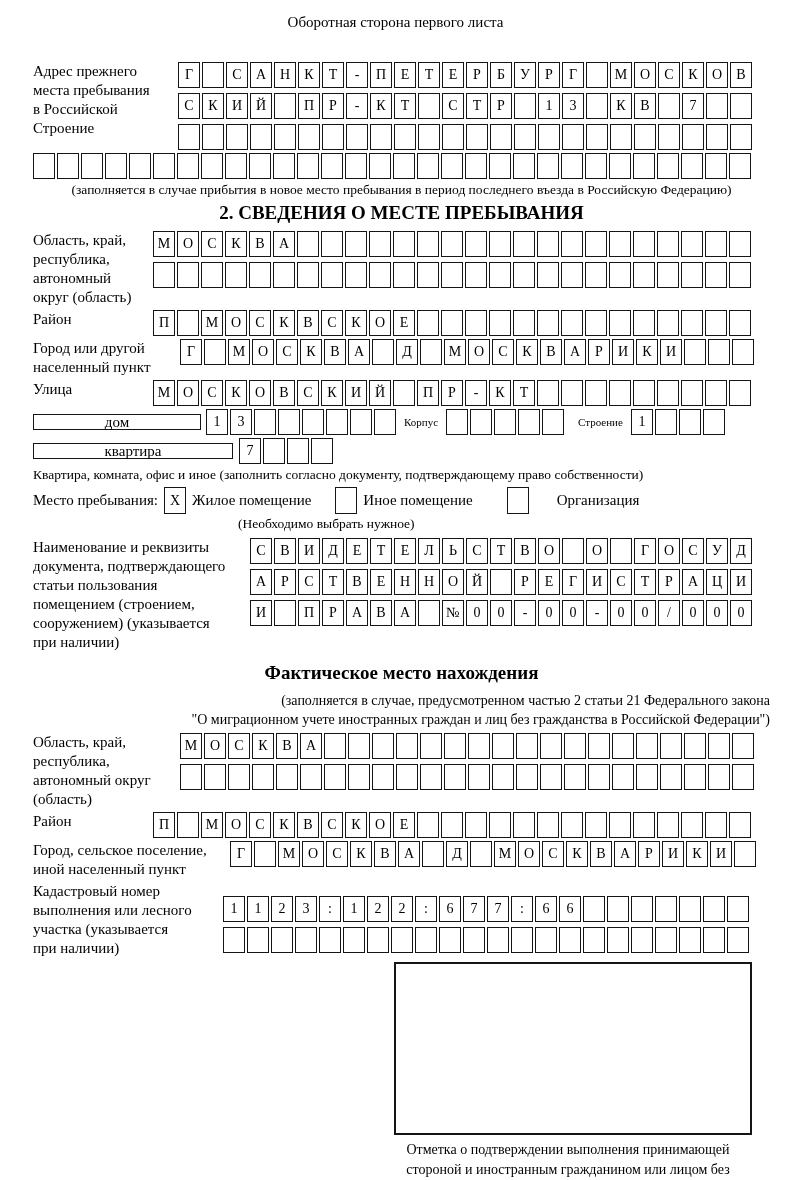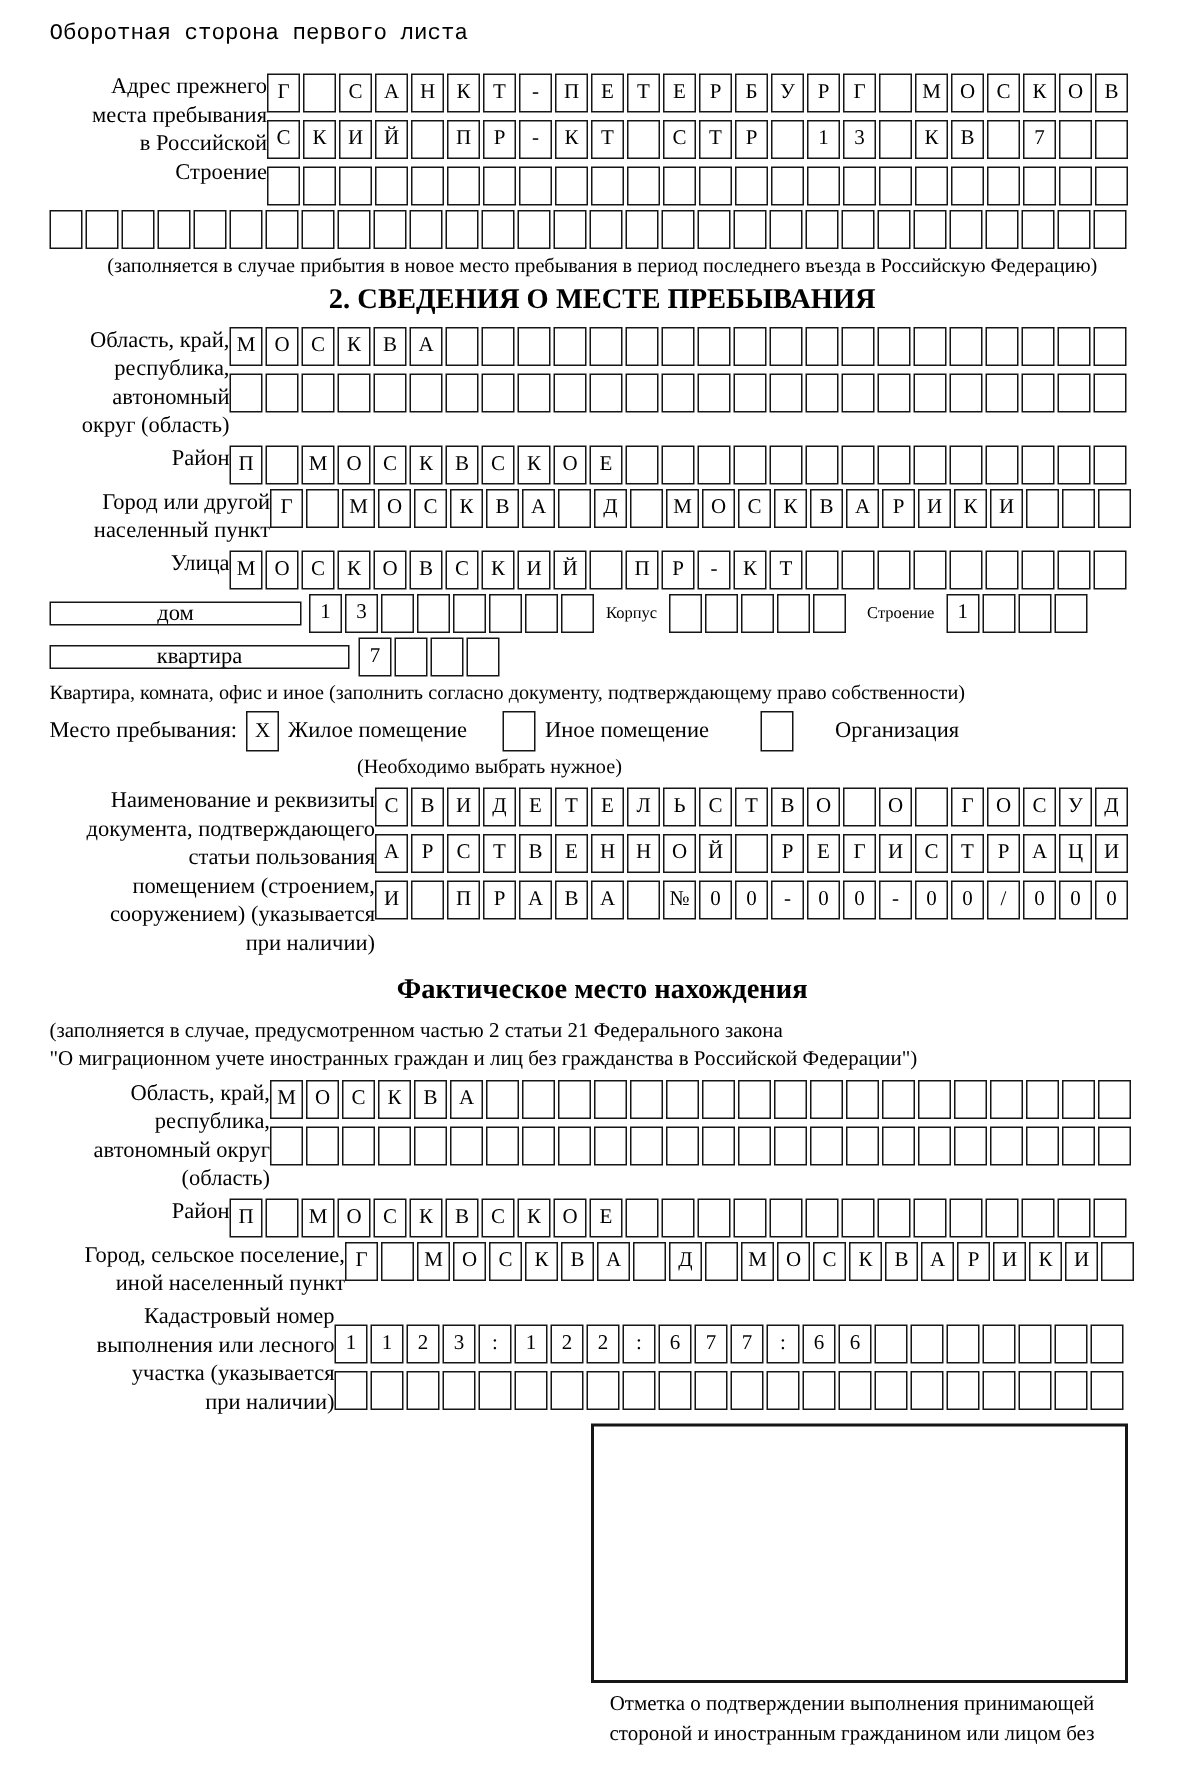--- a/index.html
+++ b/index.html
@@ -1,37 +1,37 @@
 <!DOCTYPE html>
 <html><head>
 <meta charset="utf-8">
 <style>
   *{box-sizing:border-box;margin:0;padding:0}
   html,body{background:#fff}
   body{width:800px;height:1180px;overflow:hidden;color:#000;
        font-family:"Liberation Serif","DejaVu Serif",serif;}
   .page{width:800px;padding:14px 30px 0 33px;}
-  .header-note{text-align:left;font-size:15px;margin-bottom:18px;padding-right:12px;font-family:Liberation Mono, monospace;}
+  .header-note{text-align:center;font-size:15px;margin-bottom:31px;padding-right:12px;}
   .field{display:flex;align-items:flex-start;margin-bottom:3px;}
-  .flabel{font-size:15px;line-height:19px;flex-shrink:0;text-align:right;}
+  .flabel{font-size:15px;line-height:19px;flex-shrink:0;}
   .cellrows{display:flex;flex-direction:column;gap:5px;}
   .cellrow{display:flex;gap:2px;}
   .cell{width:22px;height:26px;border:1.6px solid #151515;display:flex;align-items:center;
         justify-content:center;font-size:14px;flex-shrink:0;background:#fff;}
   .caption{font-size:13.5px;margin:1px 0 3px 0;}
   .caption.center{text-align:center;}
   .sec-title{text-align:center;font-weight:bold;font-size:19px;margin:4px 0 7px 0;}
   .hrow{display:flex;align-items:center;margin-bottom:3px;}
   .wbox{border:1.6px solid #151515;height:16px;display:flex;align-items:center;
         justify-content:center;font-size:15px;flex-shrink:0;}
   .inline-label{font-size:11px;padding:0 8px;}
   .checkbox{width:22px;height:27px;border:1.6px solid #151515;display:flex;align-items:center;
             justify-content:center;font-size:14px;flex-shrink:0;margin:0 6px;}
   .stay-row{display:flex;align-items:center;margin:4px 0 2px 0;font-size:15px;}
-  .fact-caption{text-align:left;font-size:14px;line-height:19px;margin-bottom:4px;}
+  .fact-caption{text-align:right;font-size:14px;line-height:19px;margin-bottom:4px;}
   .stampbox{width:358px;height:173px;border:2px solid #151515;margin-left:361px;margin-top:4px;}
   .stampnote{width:470px;margin-left:300px;text-align:center;font-size:14px;
              line-height:19.5px;margin-top:5px;}
   .mt14{margin-top:14px;}
 </style>
 </head>
 <body>
 
 <div class="page">
 

